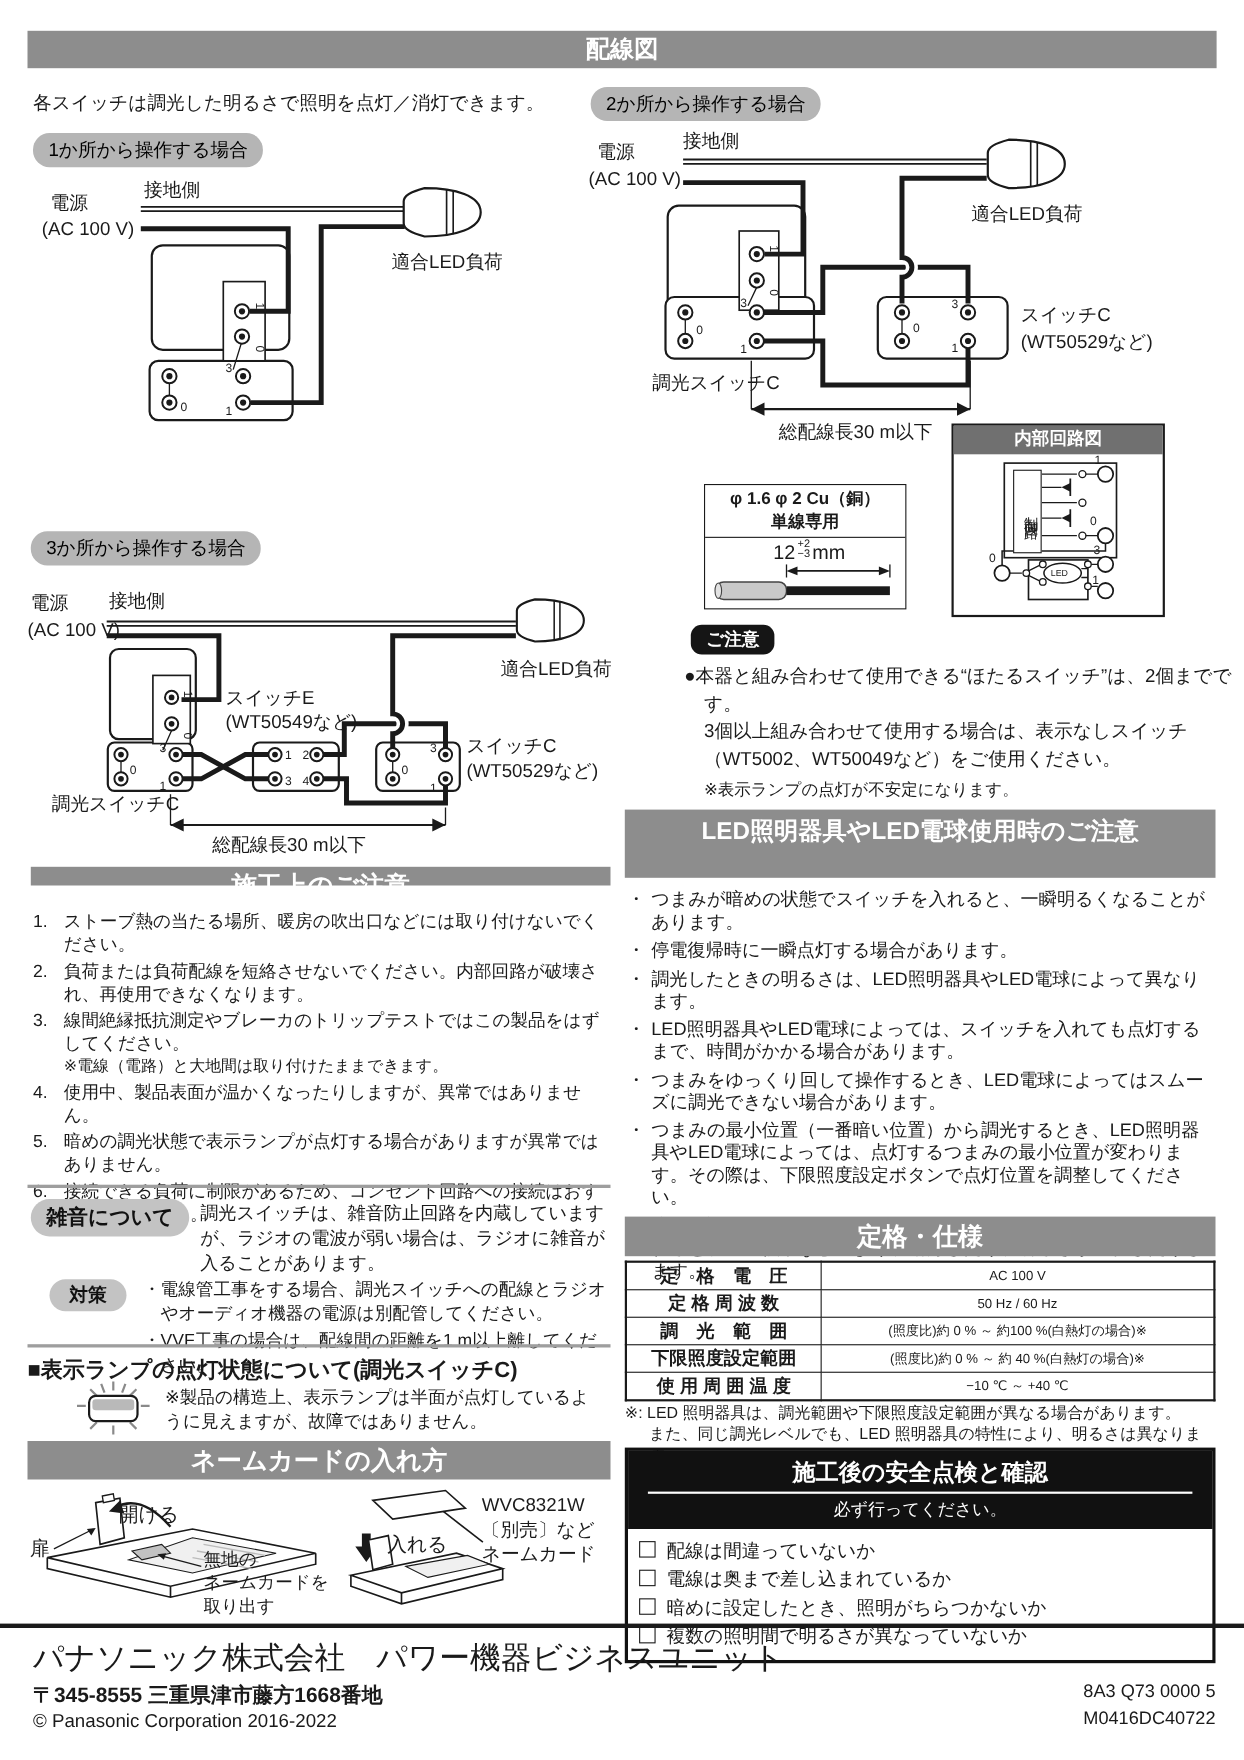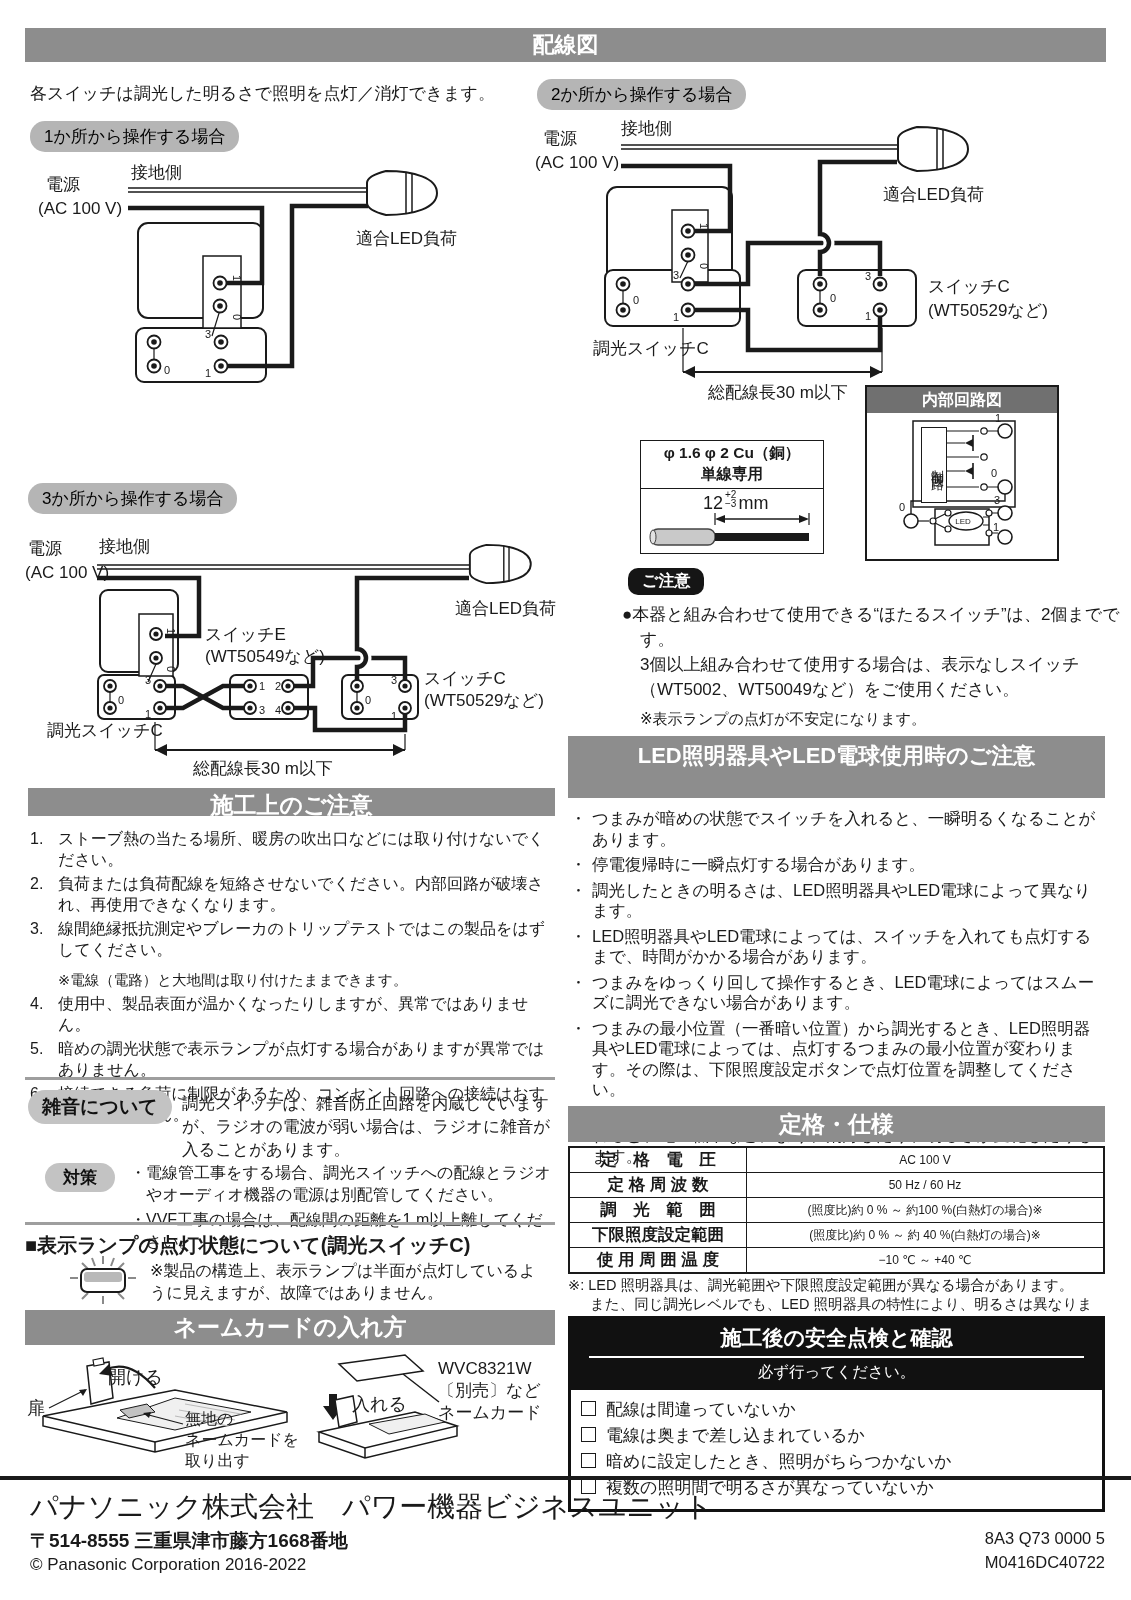--- a/index.html
+++ b/index.html
@@ -16,21 +16,21 @@
           font-weight:bold; }
   svg text { fill:#1a1a1a; }
   .dt { font-size:17px; }
   .dnum { font-size:11px; }
   .led-item { position:relative; padding-left:24px; margin-bottom:5px;
               font-size:16.5px; line-height:20.5px; }
   .led-item::before { content:"・"; position:absolute; left:2px; top:0; }
   .cons-item { position:relative; padding-left:30px; margin-bottom:3px;
                font-size:16px; line-height:21px; }
   .cons-num { position:absolute; left:2px; top:0; }
-  .cons-note { font-size:14.5px; line-height:19px; padding-left:30px; margin:11px 0 3px; }
+  .cons-note { font-size:14.5px; line-height:19px; padding-left:30px; margin:1px 0 3px; }
   .divider { background:#9e9e9e; height:3px; }
   table.spec { border-collapse:collapse; width:537px; table-layout:fixed; }
   table.spec td { border:1.5px solid #1a1a1a; height:24px; padding:0 4px; white-space:nowrap; }
   table.spec { border:2px solid #1a1a1a; }
   td.sl { width:168px; font-weight:bold; font-size:16.5px; text-align:center; }
   td.sv { text-align:center; font-size:12px; }
   .safety-box { border:3px solid #111; width:531px; }
   .safety-head { background:#111; color:#fff; padding:5px 8px 7px; }
   .safety-title { font-size:21px; font-weight:bold; text-align:center; }
   .safety-rule { height:2px; background:#fff; margin:4px 10px; }
@@ -377,21 +377,21 @@
       <div class="safety-sub">必ず行ってください。</div>
     </div>
     <div class="safety-body">
       <div class="safety-item"><span class="cb"></span><span>配線は間違っていないか</span></div>
       <div class="safety-item"><span class="cb"></span><span>電線は奥まで差し込まれているか</span></div>
       <div class="safety-item"><span class="cb"></span><span>暗めに設定したとき、照明がちらつかないか</span></div>
       <div class="safety-item"><span class="cb"></span><span>複数の照明間で明るさが異なっていないか</span></div>
     </div>
   </div>
 
-  <div class="abs bar" style="left:28px;top:788px;width:527px;height:28px;line-height:34px;font-size:23px;">
+  <div class="abs bar" style="left:28px;top:788px;width:527px;height:17px;line-height:34px;font-size:23px;">
     <span>施工上のご注意</span>
   </div>
   <div class="abs" style="left:28px;top:828px;width:527px;">
     <div class="cons-item"><span class="cons-num">1.</span><span>ストーブ熱の当たる場所、暖房の吹出口などには取り付けないでください。</span></div>
     <div class="cons-item"><span class="cons-num">2.</span><span>負荷または負荷配線を短絡させないでください。内部回路が破壊され、再使用できなくなります。</span></div>
     <div class="cons-item" style="margin-bottom:0;"><span class="cons-num">3.</span><span>線間絶縁抵抗測定やブレーカのトリップテストではこの製品をはずしてください。</span></div>
     <div class="cons-note">※電線（電路）と大地間は取り付けたままできます。</div>
     <div class="cons-item"><span class="cons-num">4.</span><span>使用中、製品表面が温かくなったりしますが、異常ではありません。</span></div>
     <div class="cons-item"><span class="cons-num">5.</span><span>暗めの調光状態で表示ランプが点灯する場合がありますが異常ではありません。</span></div>
     <div class="cons-item"><span class="cons-num">6.</span><span>接続できる負荷に制限があるため、コンセント回路への接続はおすすめできません。</span></div>
@@ -455,20 +455,20 @@
   </svg>
   <div class="abs" style="left:352px;top:1392px;font-size:18px;">入れる</div>
   <div class="abs" style="left:438px;top:1358px;font-size:17px;line-height:22px;">
     <div>WVC8321W</div>
     <div>〔別売〕など</div>
     <div>ネームカード</div>
   </div>
 
   <div class="abs" style="left:0;top:1476px;width:1131px;height:4px;background:#1a1a1a;"></div>
   <div class="abs" style="left:30px;top:1488px;font-size:28px;">パナソニック株式会社　パワー機器ビジネスユニット</div>
-  <div class="abs" style="left:30px;top:1528px;font-size:19px;font-weight:bold;">〒514-8555 三重県津市藤方1668番地</div>
+  <div class="abs" style="left:30px;top:1528px;font-size:19px;font-weight:bold;">〒345-8555 三重県津市藤方1668番地</div>
   <div class="abs" style="left:30px;top:1555px;font-size:17px;">© Panasonic Corporation 2016-2022</div>
   <div class="abs" style="left:905px;top:1526px;width:200px;text-align:right;font-size:16.5px;line-height:24px;">
     <div>8A3 Q73 0000 5</div>
     <div>M0416DC40722</div>
   </div>
 
 </div>
 
 </body></html>

